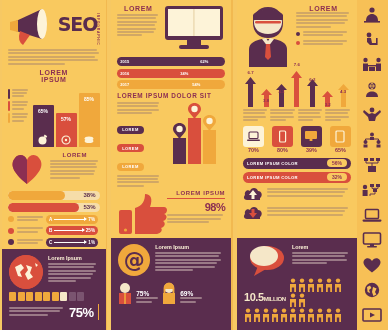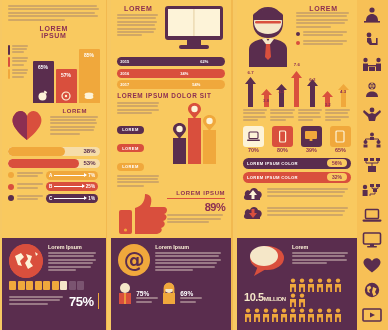--- a/index.html
+++ b/index.html
@@ -61,20 +61,30 @@
   .sicon{width:22px;height:18px;display:flex;align-items:center;justify-content:center;}
 </style>
 </head>
 <body>
 
 <div class="page">
 
   <div class="col c1">
     <div class="top">
 
+      <div class="megaphone">
+        <svg width="62" height="42" viewBox="0 0 62 42">
+          <path d="M8 16 L34 4 L34 34 L8 26 Z" fill="#5a2d4e"></path>
+          <path d="M2 17 L10 15 L10 27 L2 25 Z" fill="#f0a83c"></path>
+          <ellipse cx="34" cy="19" rx="5" ry="15" fill="#fdf3d8"></ellipse>
+          <path d="M12 26 L22 30 L15 40 Q9 36 12 26 Z" fill="#d94f3d"></path>
+        </svg>
+        <div class="seo">SEO</div>
+        <div class="seo-sub" style="right:0;">INFOGRAPHIC</div>
+      </div>
 
       <div style="margin-bottom:4px;">
         <span class="blur" style="width:97%"></span>
           <span class="blur" style="width:99%"></span>
         <span class="blur" style="width:95%"></span>
           <span class="blur" style="width:98%"></span>
         <span class="blur" style="width:62%"></span>
 
       </div>
 
@@ -331,21 +341,21 @@
 
       <div class="thumbwrap">
         <svg width="52" height="42" viewBox="0 0 52 42" style="position:absolute;left:0;top:4px">
           <path d="M18 42 L18 16 C26 14 28 8 28 2 C34 2 36 7 33 15 L47 15 C51 15 51 21 47 22 C51 23 50 28 46 29 C49 31 48 35 44 36 C46 38 44 41 40 42 Z" fill="#d94f3d"></path>
           <rect x="2" y="18" width="13" height="24" rx="2" fill="#d94f3d"></rect>
           <circle cx="8.5" cy="38" r="1.6" fill="#f0a83c"></circle>
         </svg>
         <div style="position:absolute;right:0;top:2px;width:58px;text-align:right">
           <div class="lorem-h" style="font-size:6px;">LOREM IPSUM</div>
           <div style="height:1px;background:#d94f3d;margin:2px 0 2px auto;width:100%"></div>
-          <div class="p89">89%</div>
+          <div class="p89">98%</div>
           <div style="text-align:left;margin-top:1px">
             <span class="blur" style="width:96%"></span>
               <span class="blur" style="width:92%"></span>
               <span class="blur" style="width:72%"></span>
           </div>
         </div>
       </div>
     </div>
 
     <div class="bot">

